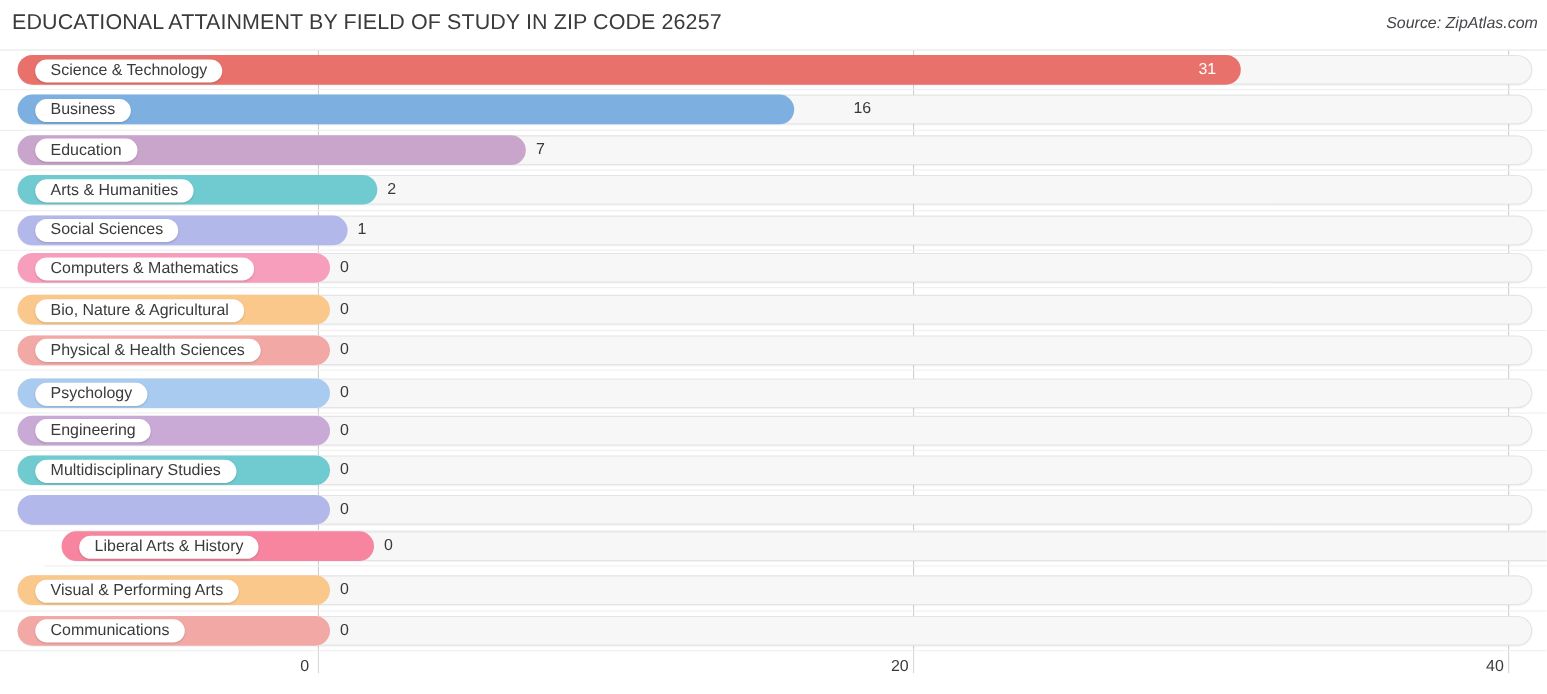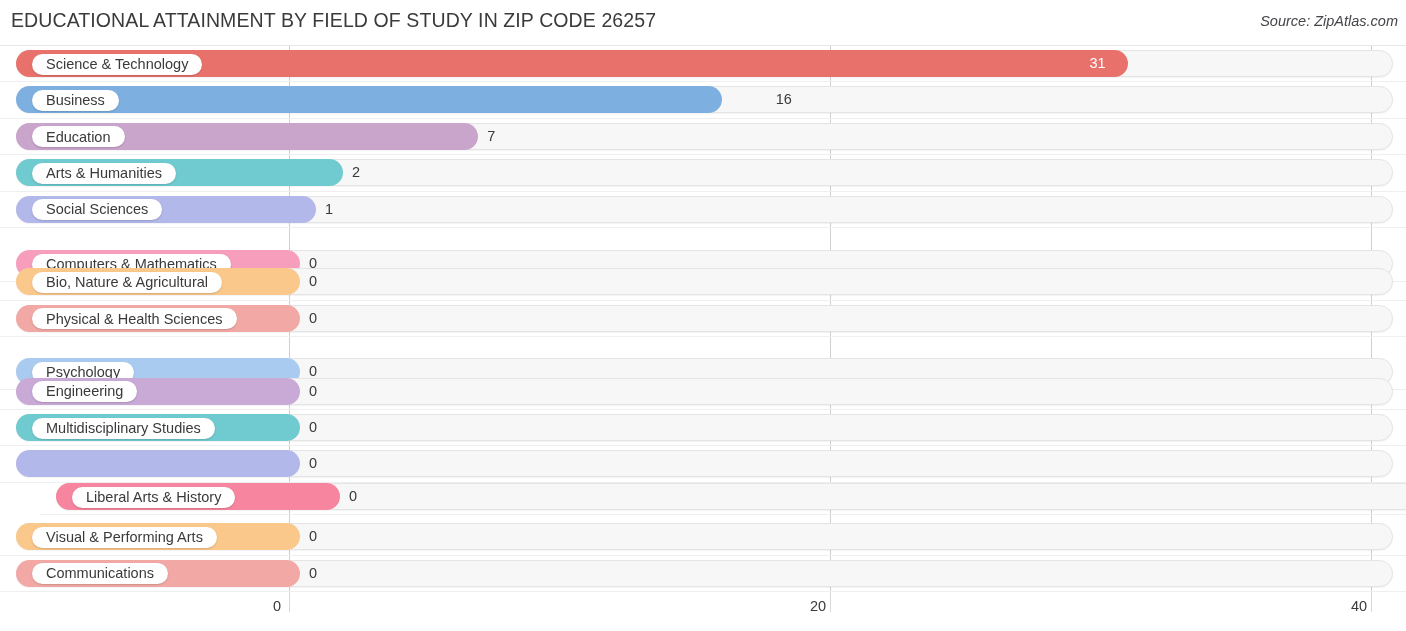--- a/index.html
+++ b/index.html
@@ -156,21 +156,21 @@
         </div>
         <div class="row" style="top: 145.6px;">
           <div class="track"></div>
           <div class="bar" style="width: 300.05px; background: rgb(179, 184, 234);"></div>
           <div class="label-pill">
             <span>Social Sciences</span>
           </div>
           <div class="value outside" style="left: 325.05px;">1</div>
           <div class="row-sep"></div>
         </div>
-        <div class="row" style="top: 200px;">
+        <div class="row" style="top: 180px;">
           <div class="track"></div>
           <div class="bar" style="width: 284px; background: rgb(247, 158, 188);"></div>
           <div class="label-pill">
             <span>Computers &amp; Mathematics</span>
           </div>
           <div class="value outside" style="left: 309px;">0</div>
           <div class="row-sep"></div>
         </div>
         <div class="row" style="top: 218.4px;">
           <div class="track"></div>
@@ -183,21 +183,21 @@
         </div>
         <div class="row" style="top: 254.8px; padding-left: 12px;">
           <div class="track"></div>
           <div class="bar" style="width: 284px; background: rgb(242, 169, 165);"></div>
           <div class="label-pill">
             <span>Physical &amp; Health Sciences</span>
           </div>
           <div class="value outside" style="left: 309px;">0</div>
           <div class="row-sep"></div>
         </div>
-        <div class="row" style="top: 308px;">
+        <div class="row" style="top: 294px;">
           <div class="track"></div>
           <div class="bar" style="width: 284px; background: rgb(169, 203, 239);"></div>
           <div class="label-pill">
             <span>Psychology</span>
           </div>
           <div class="value outside" style="left: 309px;">0</div>
           <div class="row-sep"></div>
         </div>
         <div class="row" style="top: 327.6px;">
           <div class="track"></div>

